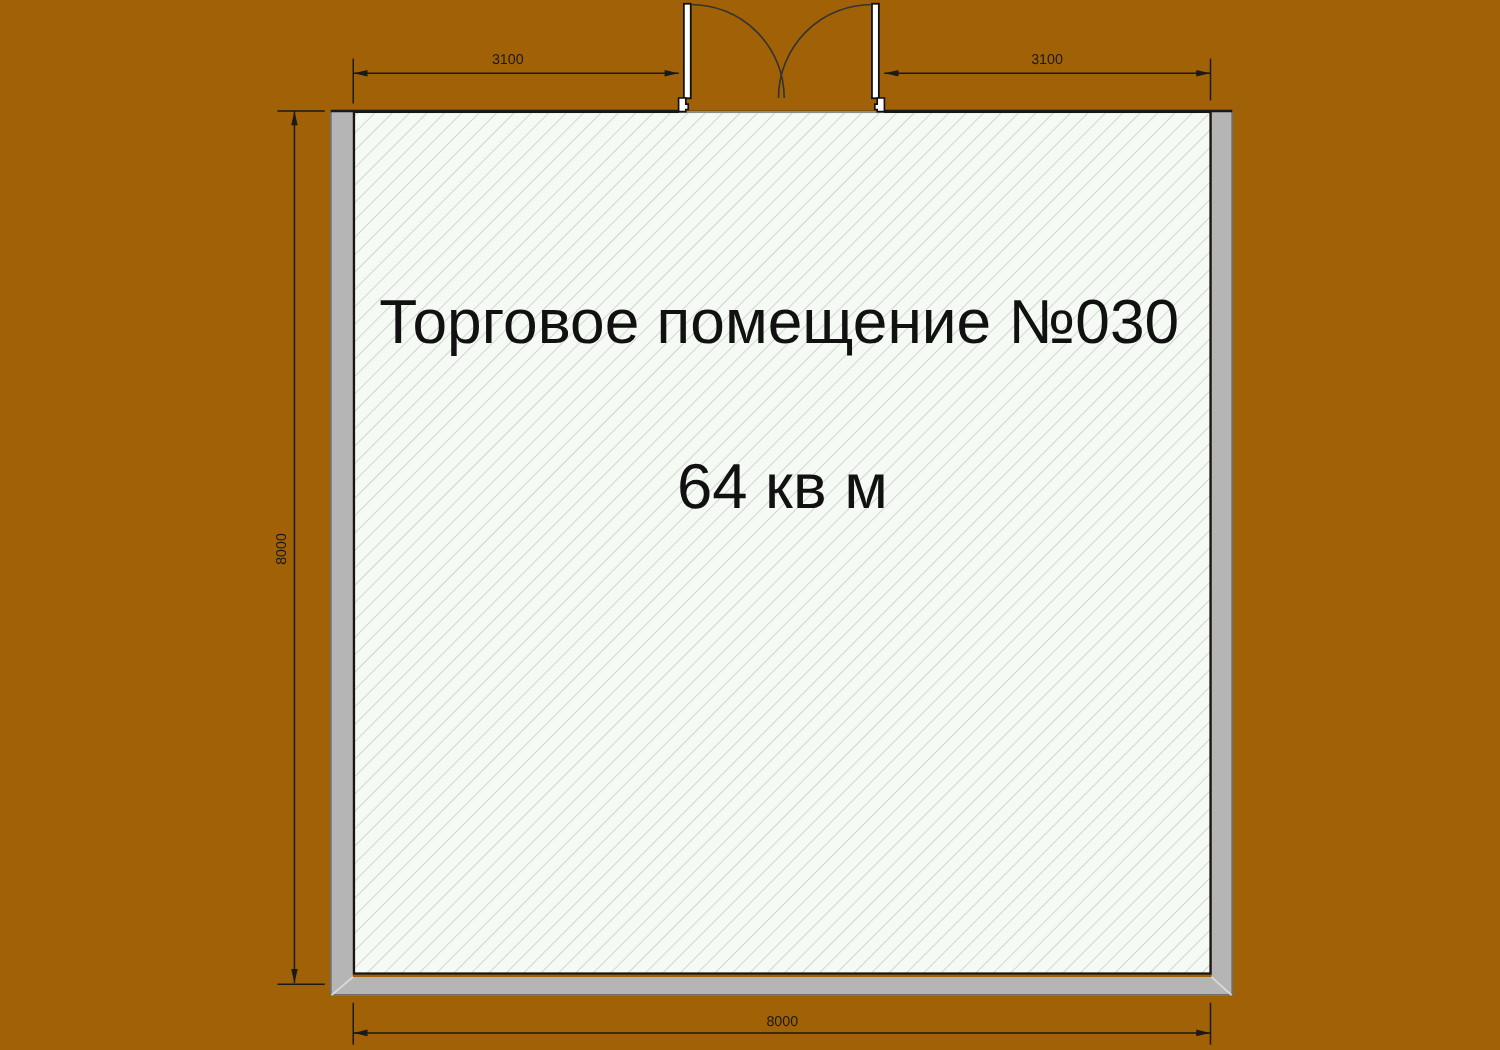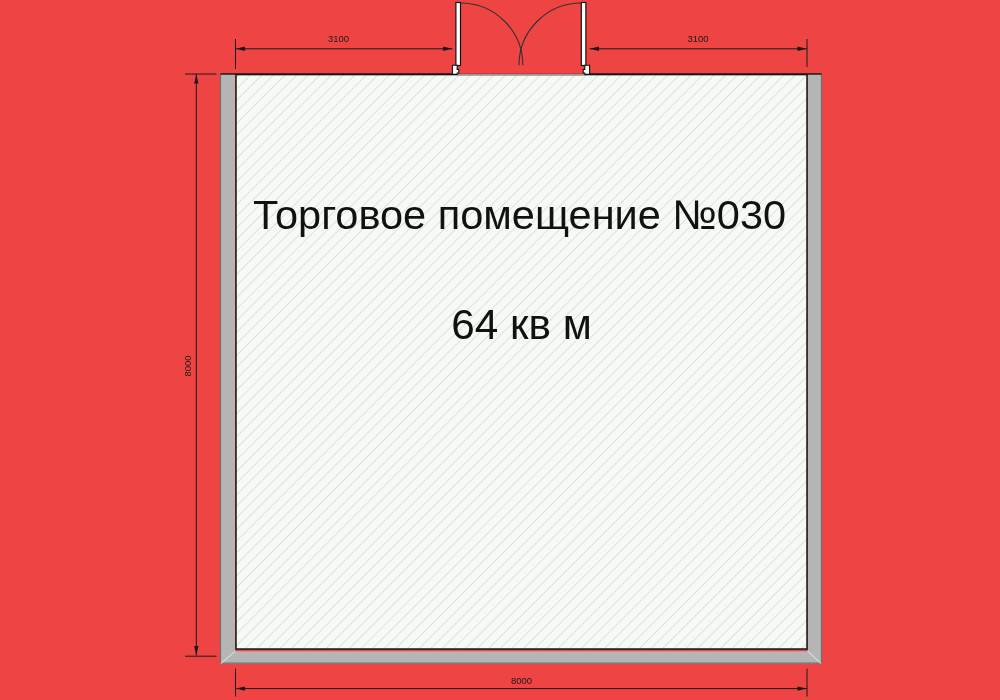--- a/index.html
+++ b/index.html
@@ -1,16 +1,16 @@
 <!DOCTYPE html>
 <html><head>
 <meta charset="utf-8">
 <style>
   html,body{margin:0;padding:0;background:#ffffff;}
-  .page{position:relative;width:1000px;height:700px;background:#ef4444;overflow:hidden;
+  .page{position:relative;width:1000px;height:700px;background:#a16207;overflow:hidden;
         font-family:"Liberation Sans", sans-serif;}
 </style>
 </head>
 <body>
 <div class="page">
 <svg width="1000" height="700" viewBox="0 0 1000 700">
   <defs>
     <pattern id="hatch" width="8.2" height="8.2" patternUnits="userSpaceOnUse" patternTransform="rotate(45)">
       <rect width="8.2" height="8.2" fill="#f6faf5"></rect>
       <line x1="0" y1="0" x2="0" y2="8.2" stroke="#c3cbc2" stroke-width="1"></line>

